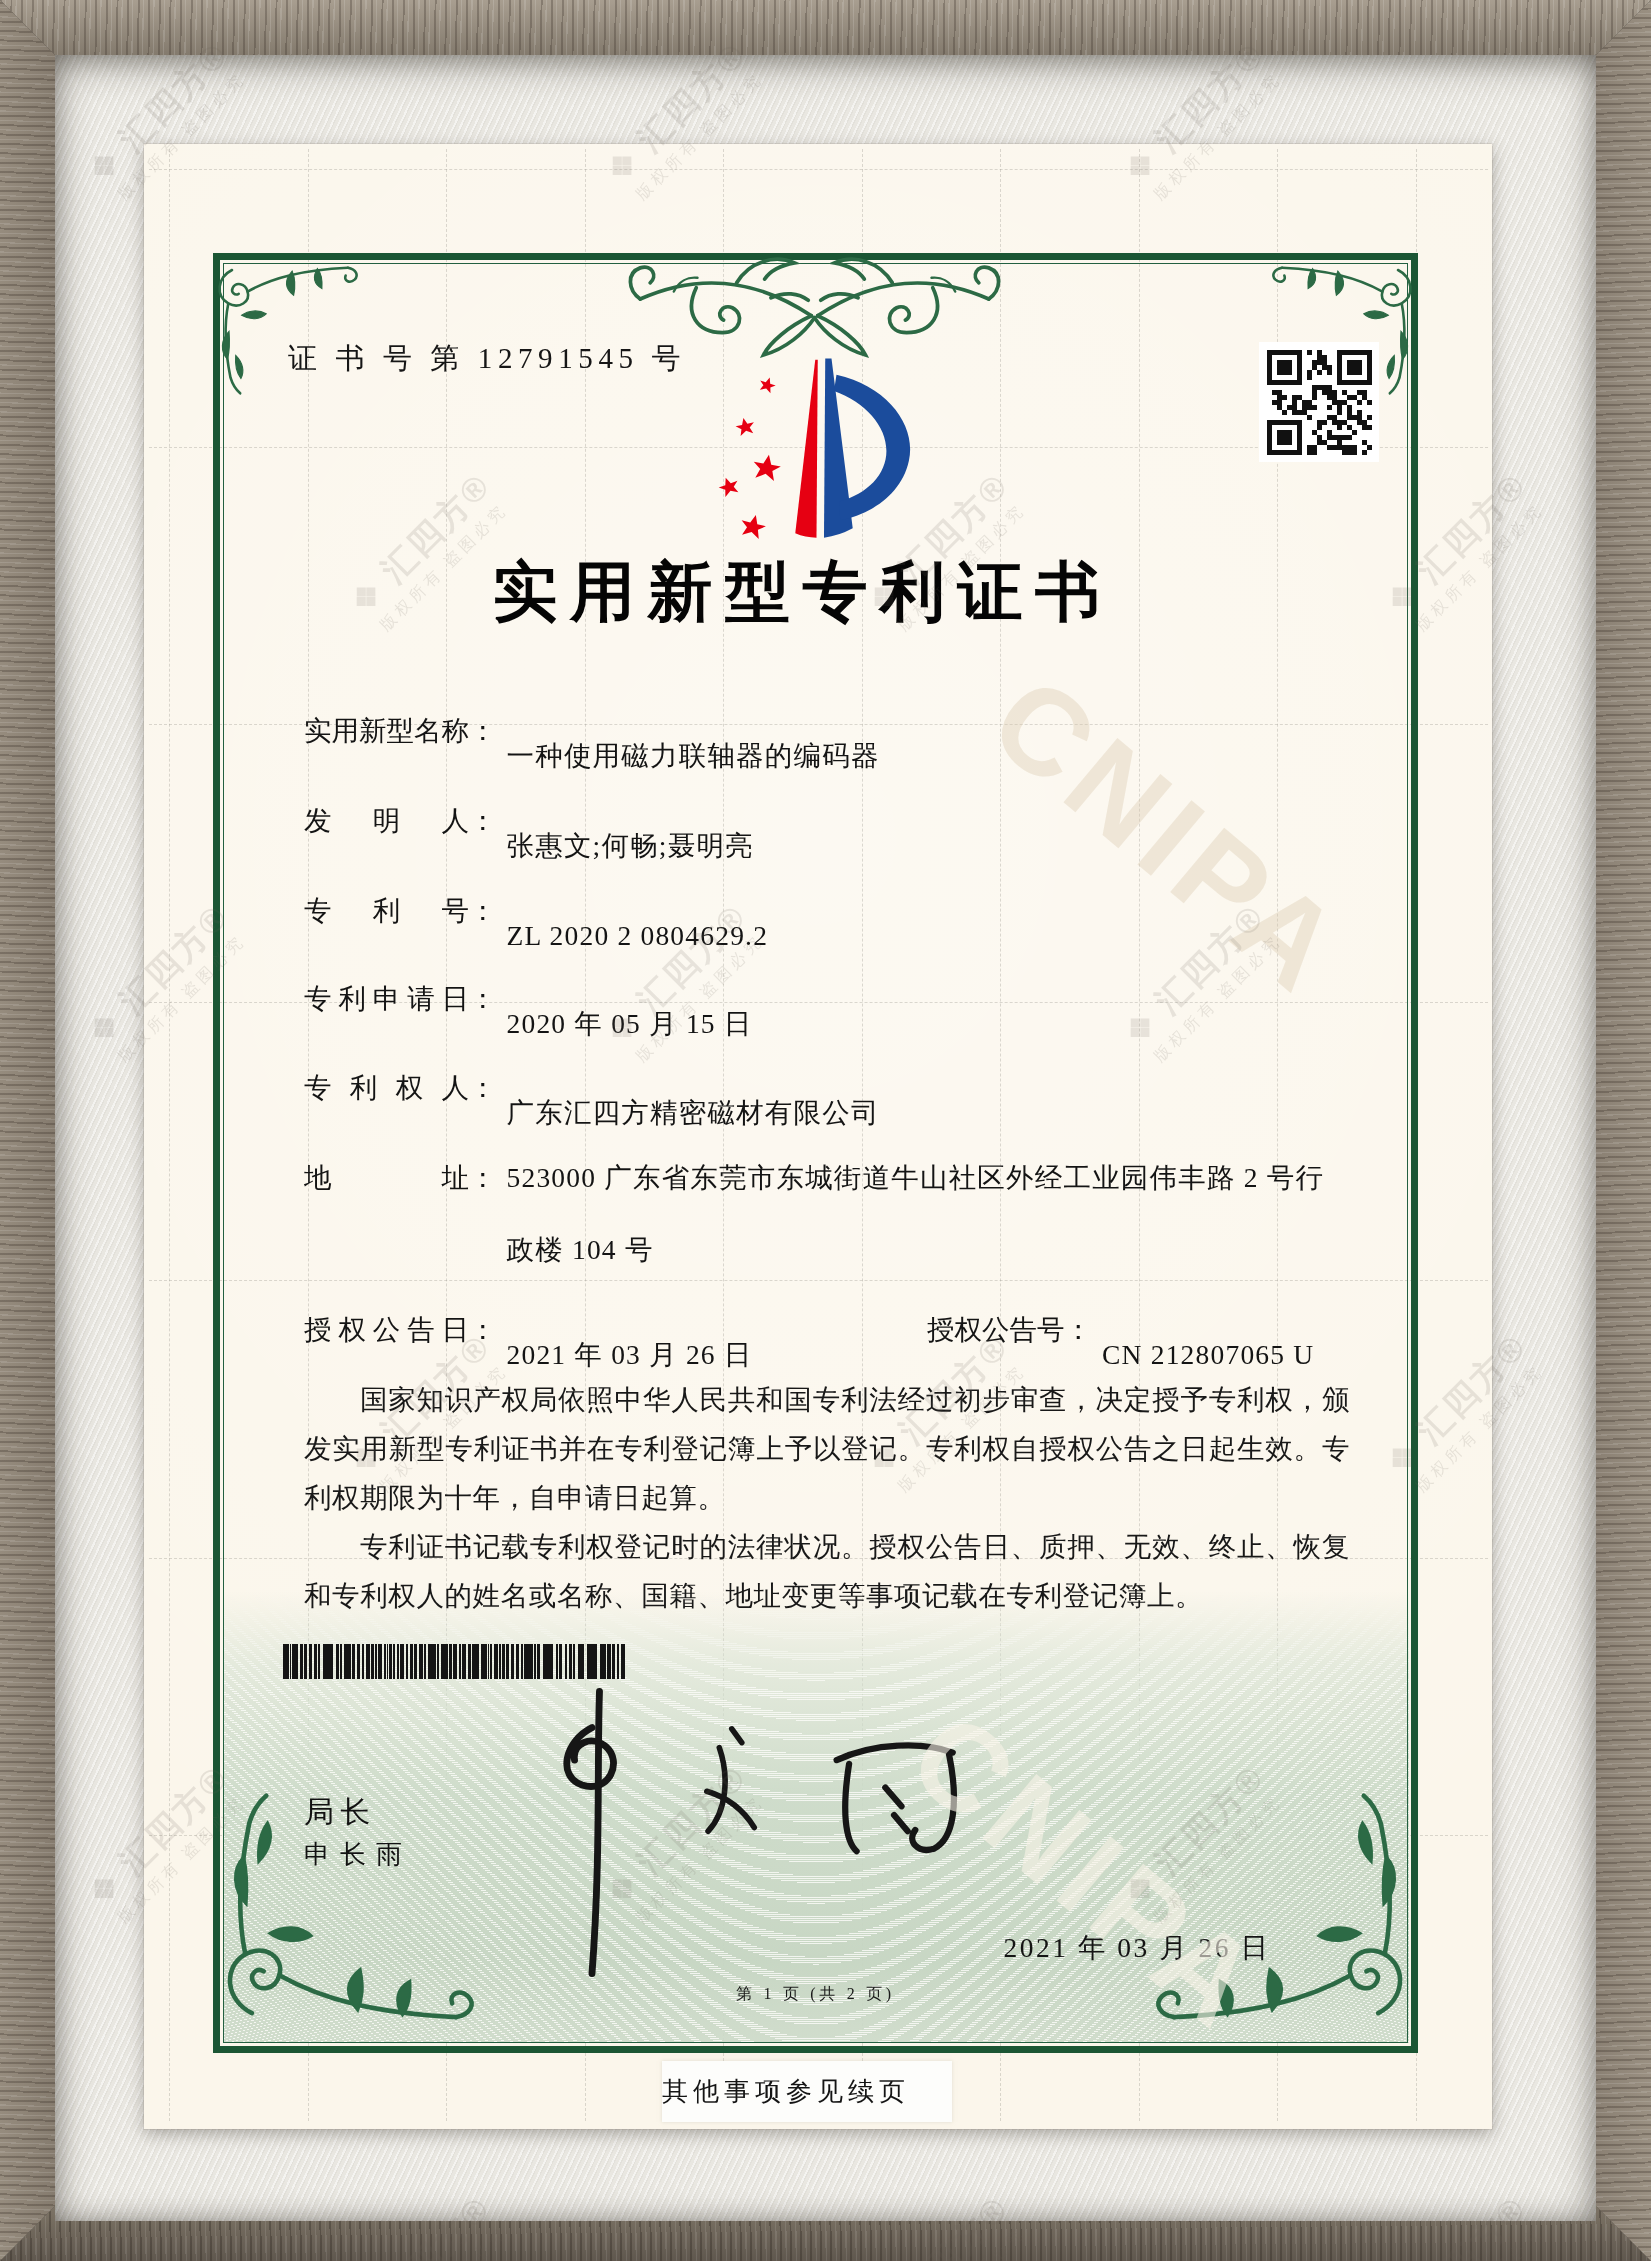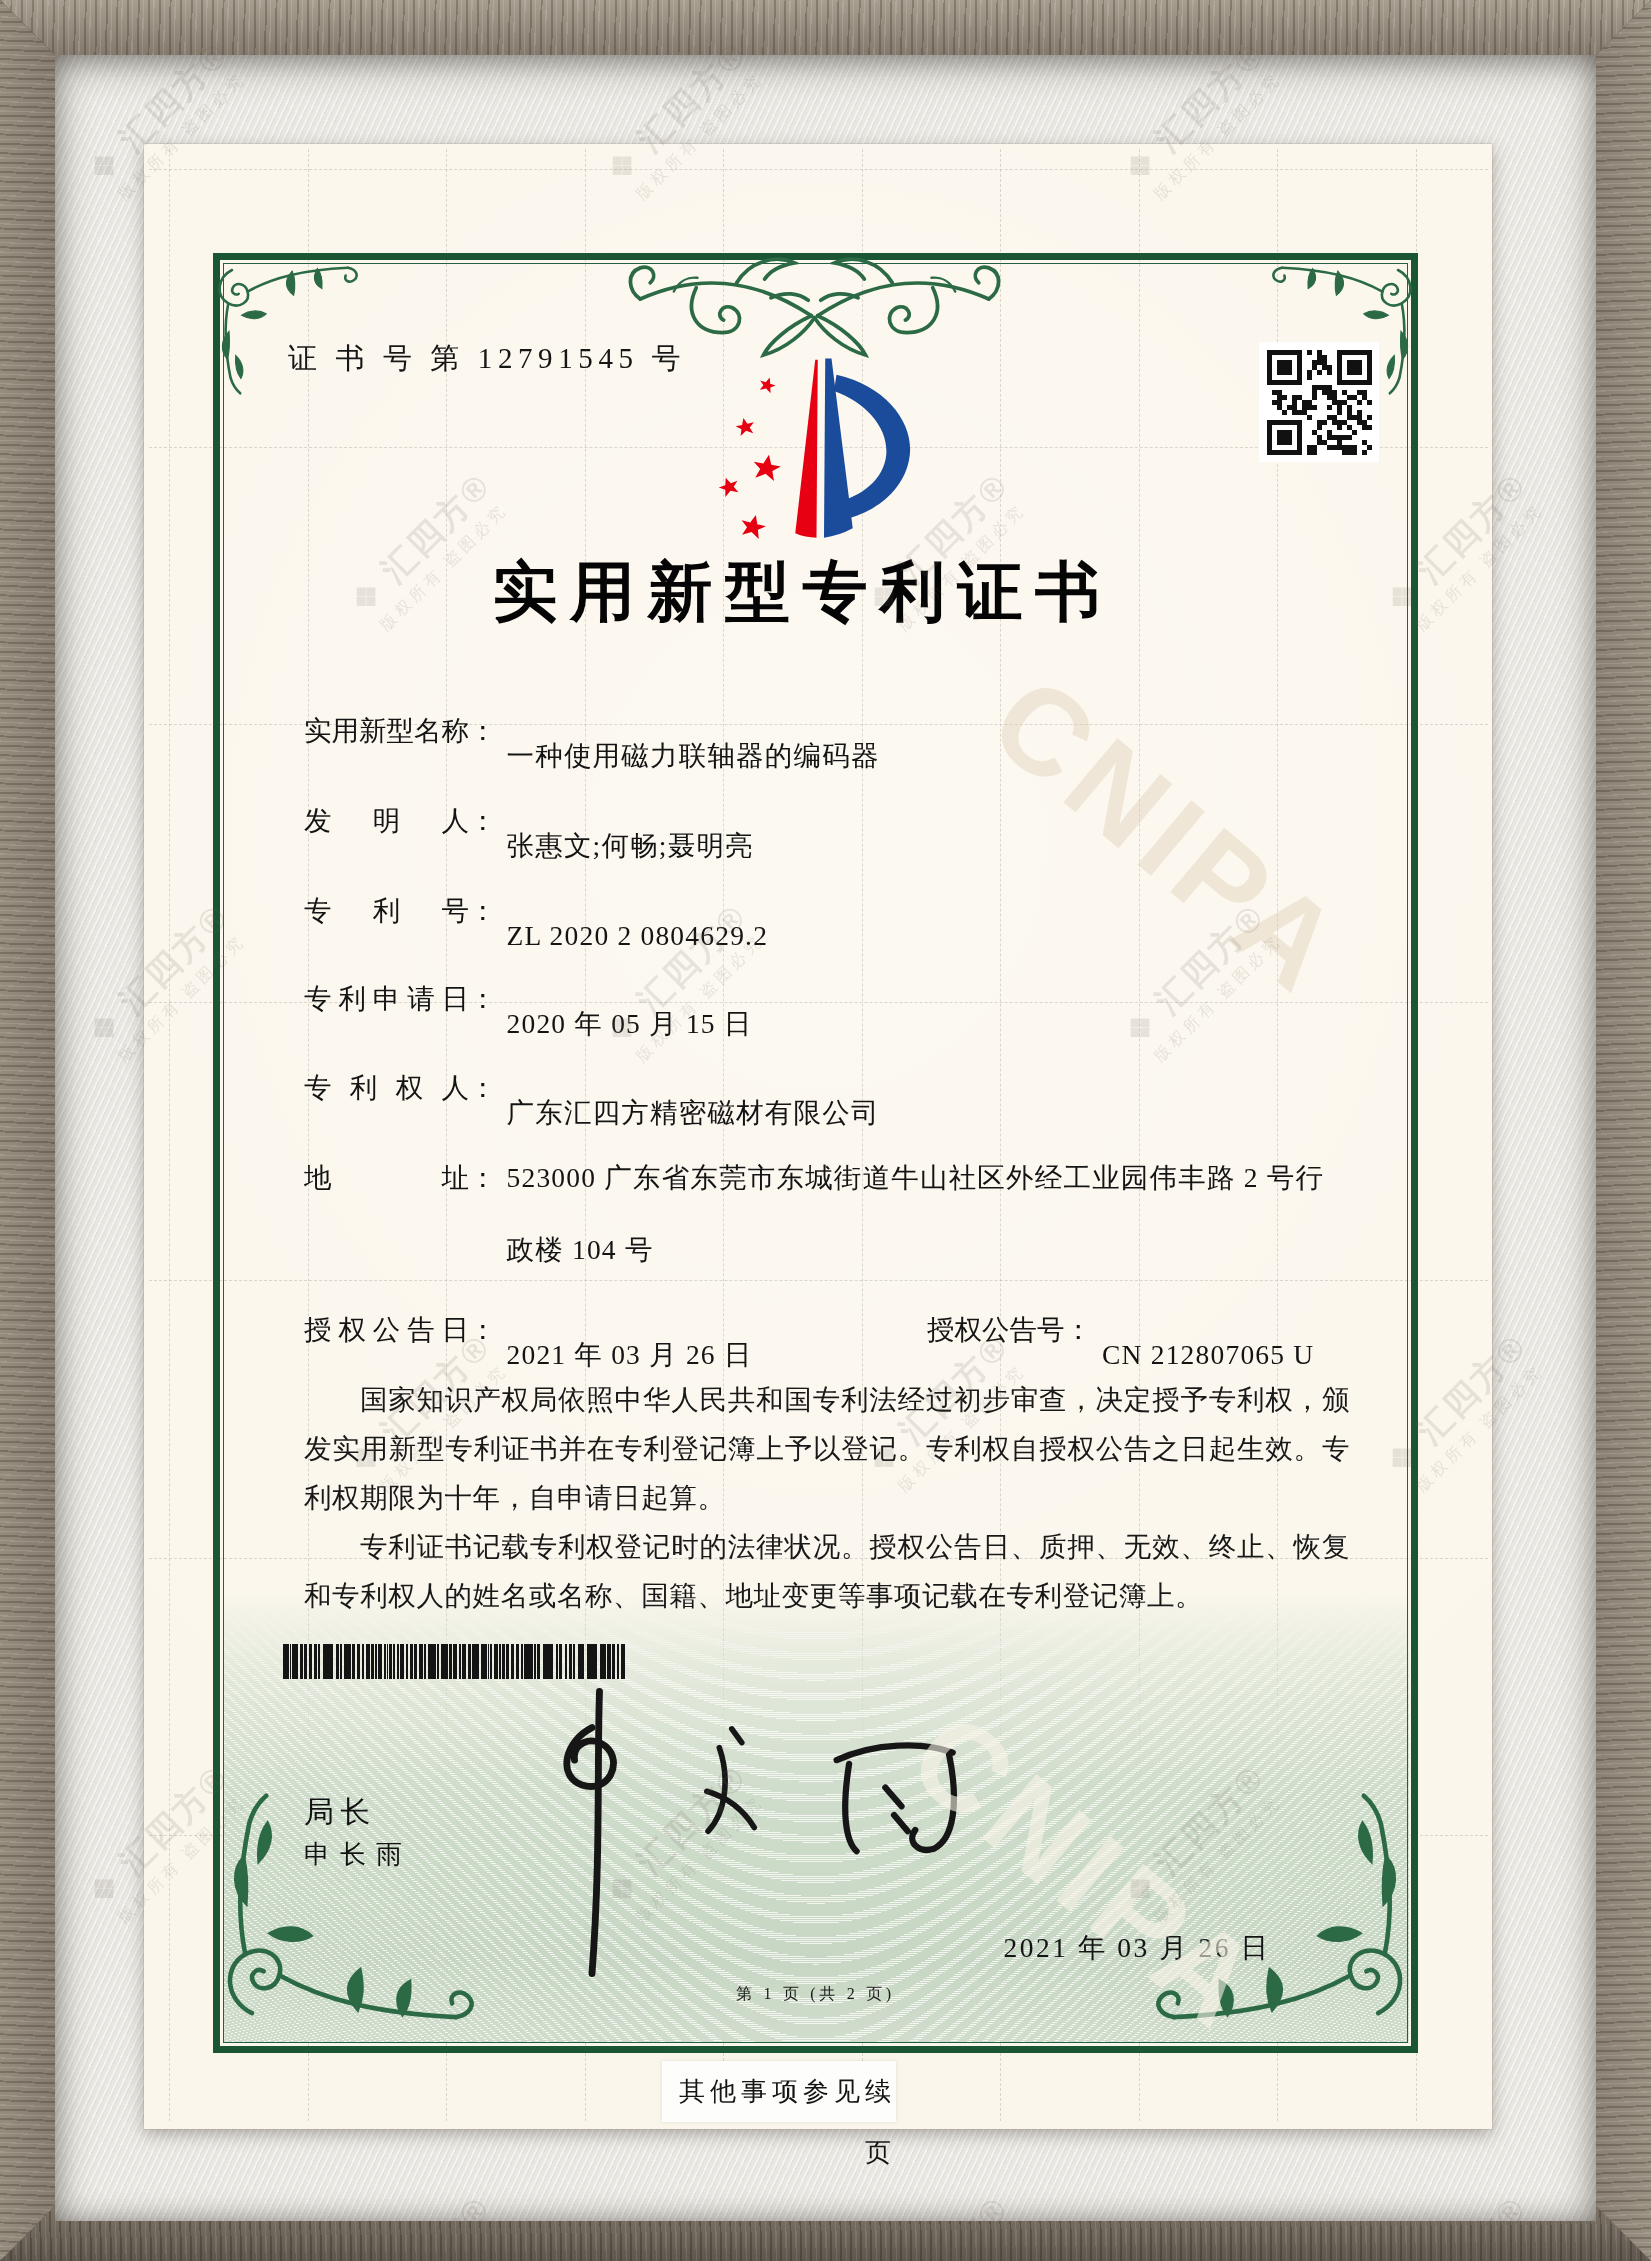--- a/index.html
+++ b/index.html
@@ -62,22 +62,22 @@
   .barcode{position:absolute;left:139px;top:1500px;width:342px;height:35px;
     background-image:repeating-linear-gradient(90deg,#141414 0 1.9px,rgba(0,0,0,0) 1.9px 4.4px),
       repeating-linear-gradient(90deg,#141414 0 1.2px,rgba(0,0,0,0) 1.2px 6.9px),
       repeating-linear-gradient(90deg,#141414 0 2.5px,rgba(0,0,0,0) 2.5px 10.6px),
       repeating-linear-gradient(90deg,rgba(0,0,0,0) 0 3.1px,#141414 3.1px 4.4px,rgba(0,0,0,0) 4.4px 14.4px);}
   .officer-title{position:absolute;left:160px;top:1604px;font-size:30px;letter-spacing:6.2px;color:#121212;margin-top:44px;}
   .officer-name{position:absolute;left:160px;top:1693px;font-size:26px;letter-spacing:10px;color:#121212;}
   .sig{position:absolute;left:368px;top:1510px;}
   .grant-date-b{position:absolute;left:843px;top:1786px;width:300px;text-align:center;font-size:27.5px;letter-spacing:2.5px;color:#141414;}
   .pageinfo{position:absolute;left:69px;top:1840px;width:1205px;text-align:center;font-size:16px;letter-spacing:3.7px;color:#1a1a1a;}
-  .footnote{position:absolute;left:518px;top:1917px;width:234px;height:61px;background:#fdfdfb;
-    text-align:right;line-height:61px;font-size:26px;letter-spacing:5px;color:#141414;box-shadow:0 0 3.7px rgba(200,195,180,.5);}
+  .footnote{position:absolute;left:518px;top:1917px;width:290px;height:61px;background:#fdfdfb;
+    text-align:left;line-height:61px;font-size:26px;letter-spacing:5px;color:#141414;box-shadow:0 0 3.7px rgba(200,195,180,.5);}
   .qrbox{position:absolute;left:1115px;top:198px;width:120px;height:120px;background:#fff;}
   .qrbox svg{position:absolute;left:7.5px;top:7.5px;}
   
   #watermarks{position:absolute;inset:0;pointer-events:none;}
   .wm{position:absolute;transform:rotate(-45deg);opacity:.14;color:#6b635a;text-align:center;}
   .wm-b{font-size:34px;font-weight:bold;letter-spacing:2.5px;font-family:"Liberation Sans",sans-serif;}
   .wm-s{font-size:16px;letter-spacing:4.4px;font-family:"Liberation Sans",sans-serif;}
   .cnipa{position:absolute;font-family:"Liberation Sans",sans-serif;font-weight:bold;
          font-size:122px;letter-spacing:8.7px;transform:rotate(40deg);transform-origin:left top;}
   .cnipa.c1{left:1055px;top:649px;color:rgba(216,199,170,.35);}

